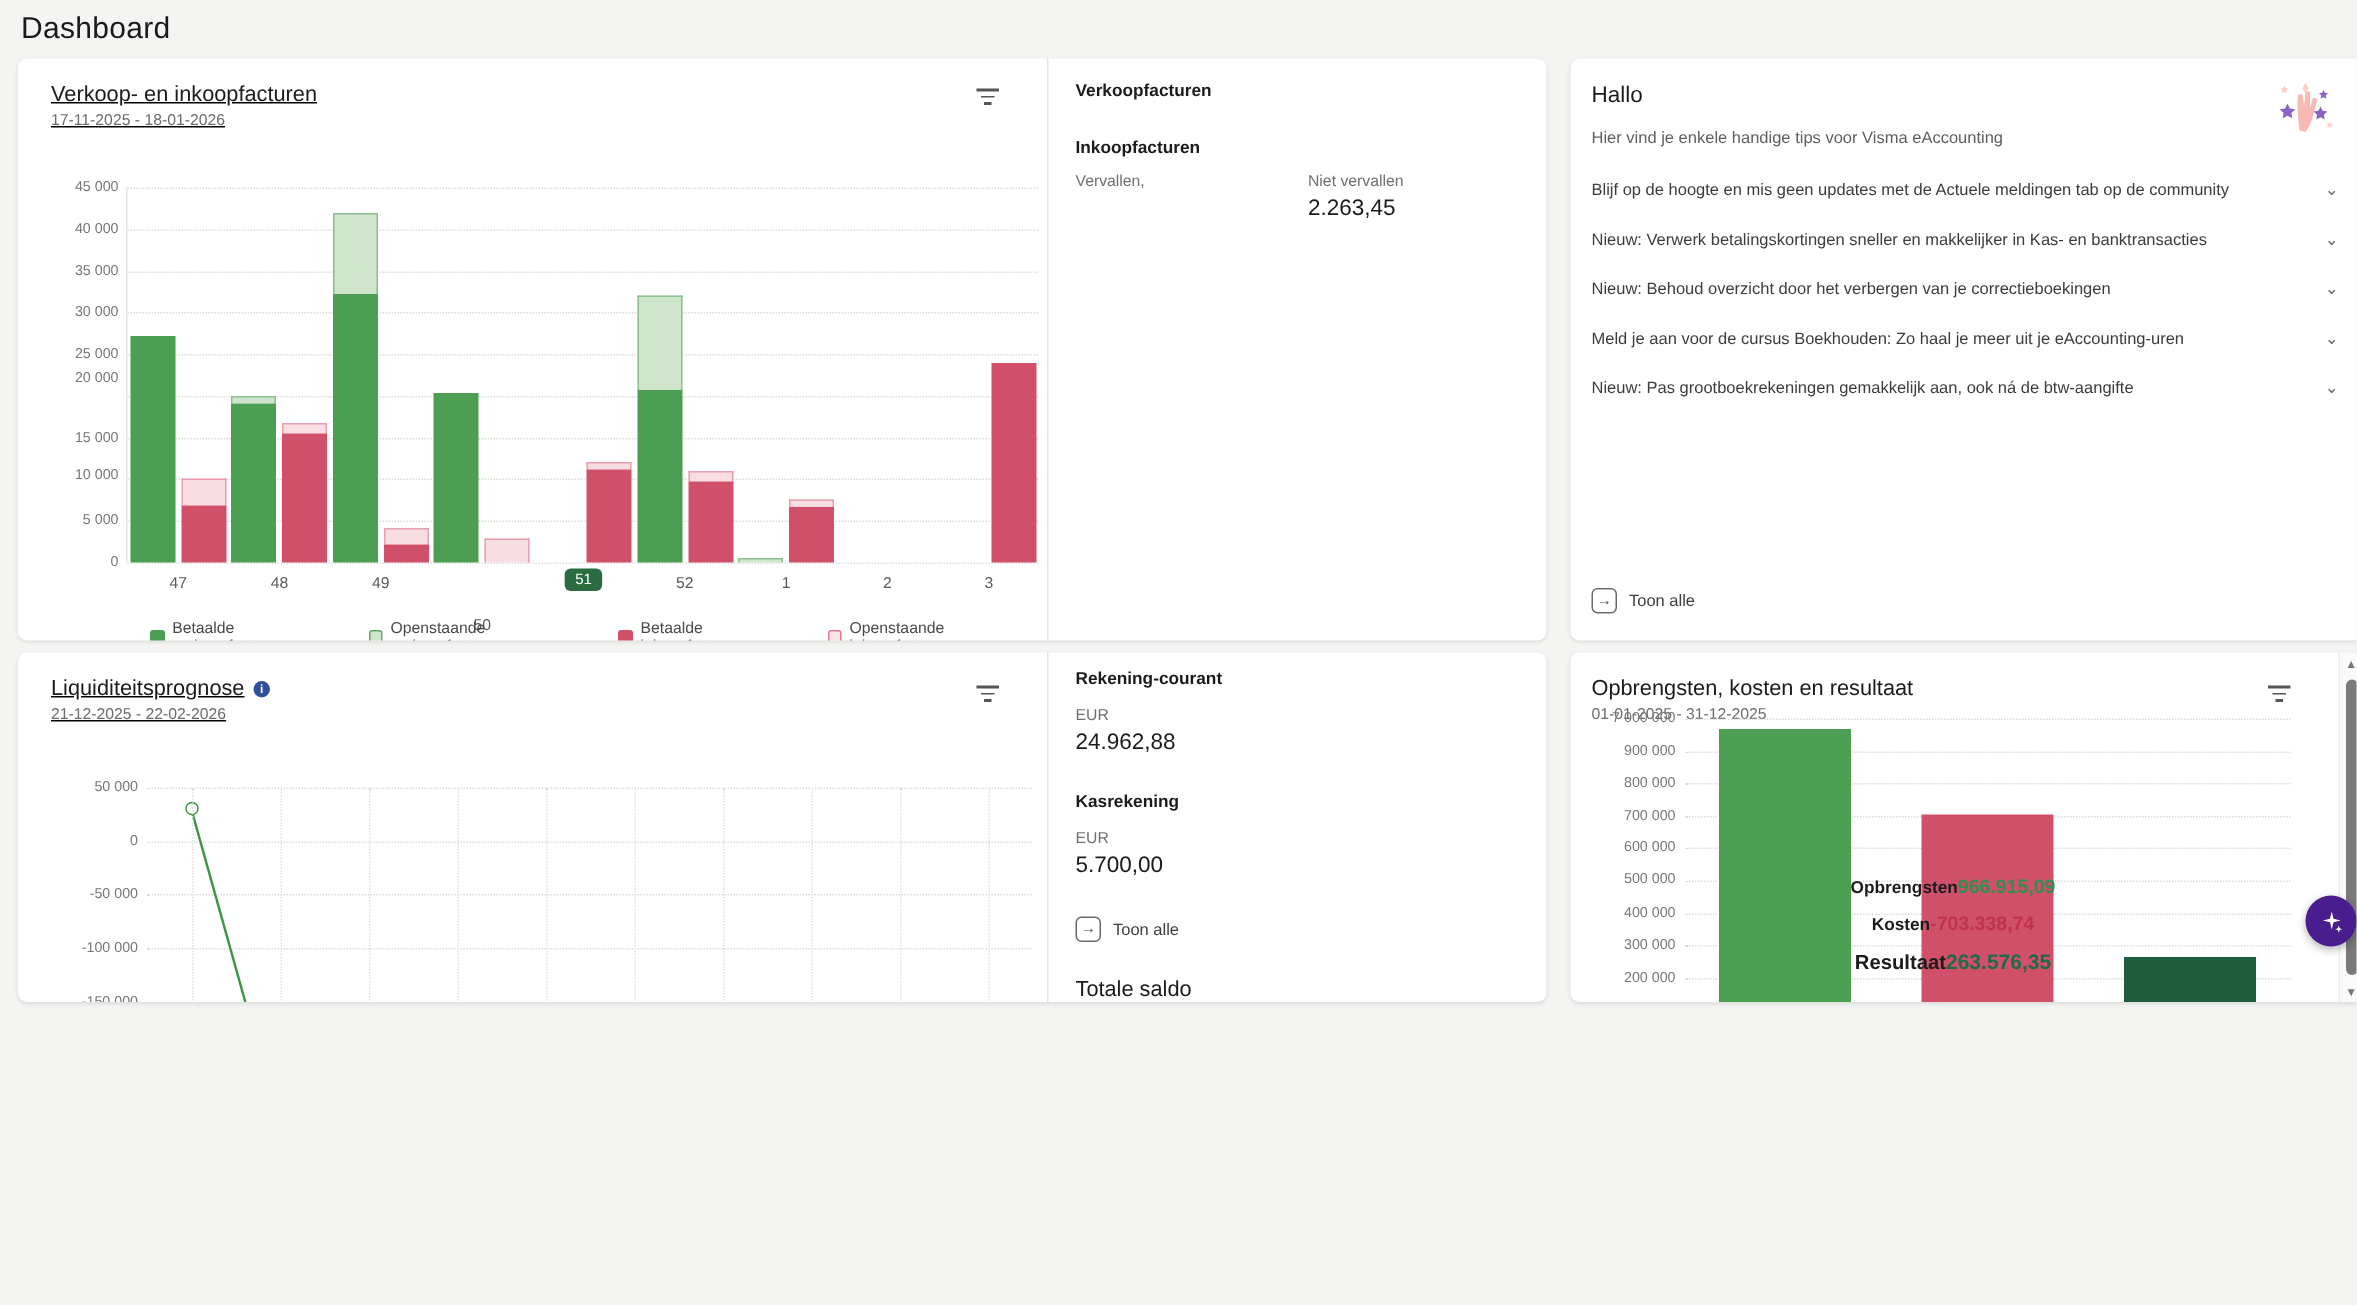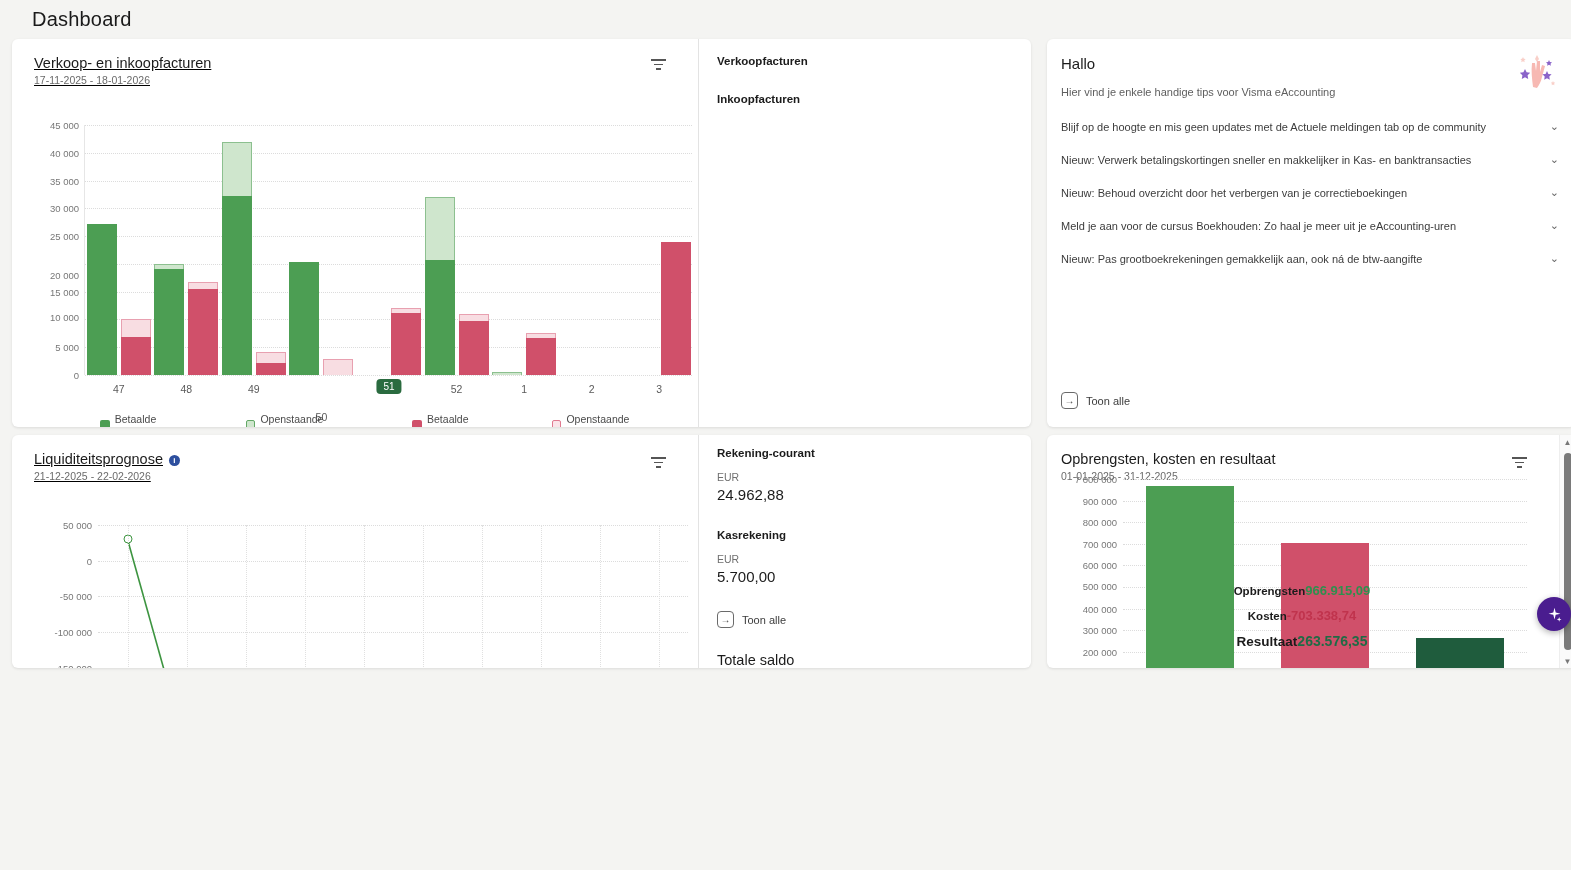--- a/index.html
+++ b/index.html
@@ -4,21 +4,21 @@
 <style>
   * { box-sizing: border-box; margin: 0; padding: 0; }
   html, body {
     width: 1571px; height: 870px;
     background: #f4f4f2;
     font-family: "Liberation Sans", sans-serif;
     overflow: hidden;
   }
   .page-title {
     font-size: 20px; color: #1a1a1a; font-weight: 400;
-    padding: 8px 0 0 32px; letter-spacing: .2px;
+    padding: 8px 0 0 14px; letter-spacing: .2px;
   }
   .grid {
     display: grid;
     grid-template-columns: 1019px 528px;
     grid-template-rows: 388px 1fr;
     gap: 8px 16px;
     padding: 8px 10px 0 12px;
   }
   .card {
     background: #fff; border-radius: 6px;
@@ -177,21 +177,21 @@
           <div class="bc1-plot" id="bc1plot">
               <div class="gl" style="top: 250px;"></div>
               <div class="ylab" style="top: 250px;">0</div>
               <div class="gl" style="top: 222.222px;"></div>
               <div class="ylab" style="top: 222.222px;">5 000</div>
               <div class="gl" style="top: 194.444px;"></div>
               <div class="ylab" style="top: 192px;">10 000</div>
               <div class="gl" style="top: 166.667px;"></div>
               <div class="ylab" style="top: 166.667px;">15 000</div>
               <div class="gl" style="top: 138.889px;"></div>
-              <div class="ylab" style="top: 150px;">20 000</div>
+              <div class="ylab" style="top: 127px;">20 000</div>
               <div class="gl" style="top: 111.111px;"></div>
               <div class="ylab" style="top: 111.111px;">25 000</div>
               <div class="gl" style="top: 83.3333px;"></div>
               <div class="ylab" style="top: 83.3333px;">30 000</div>
               <div class="gl" style="top: 55.5556px;"></div>
               <div class="ylab" style="top: 55.5556px;">35 000</div>
               <div class="gl" style="top: 27.7778px;"></div>
               <div class="ylab" style="top: 27.7778px;">40 000</div>
               <div class="gl" style="top: 0px;"></div>
               <div class="ylab" style="top: 0px;">45 000</div>
@@ -294,20 +294,30 @@
               <div>
                 <span class="lgsw ro"></span>
                 <span>Openstaande inkoopfacturen</span>
               </div>
             </div>
         </div>
       </div>
       <div class="side-col" style="width:333px;">
         <div class="sec-title">Verkoopfacturen</div>
         <div class="sec-title" style="margin-top:26px;">Inkoopfacturen</div>
+        <div class="kv-row">
+          <div class="kv">
+            <div class="kv-lab">Vervallen,</div>
+            <div class="kv-val"></div>
+          </div>
+          <div class="kv">
+            <div class="kv-lab">Niet vervallen</div>
+            <div class="kv-val">2.263,45</div>
+          </div>
+        </div>
       </div>
     </div>
   </div>
 
   <div class="card">
     <div class="hallo-title">Hallo</div>
     <svg class="hand" viewBox="0 0 46 40">
       <path d="M20 36 C19 28 18 20 19 12 L22 12 L23 20 L24 10 L27 10 L27 21 L29 14 L32 15 L29 26 C28 31 26 34 24 37 Z" fill="#f7b9b3"></path>
       <path d="M22 8 L24 4 L26 8 L24 11 Z" fill="#f9cfc8"></path>
       <g fill="#8a63c9">

